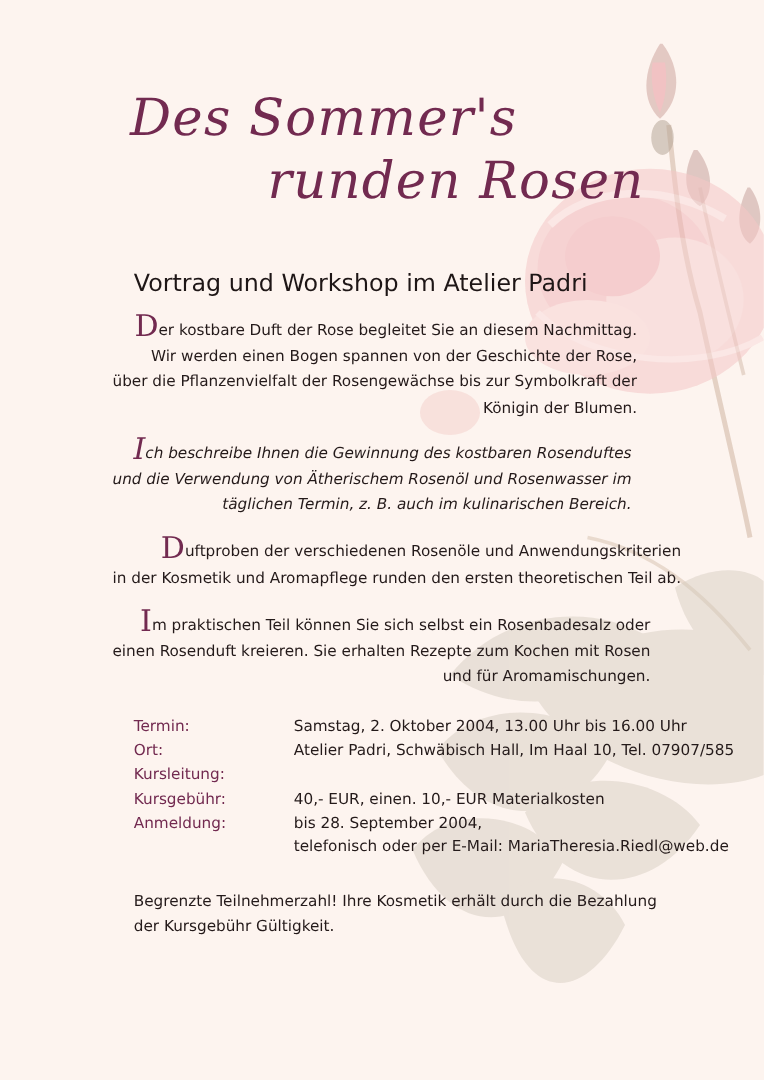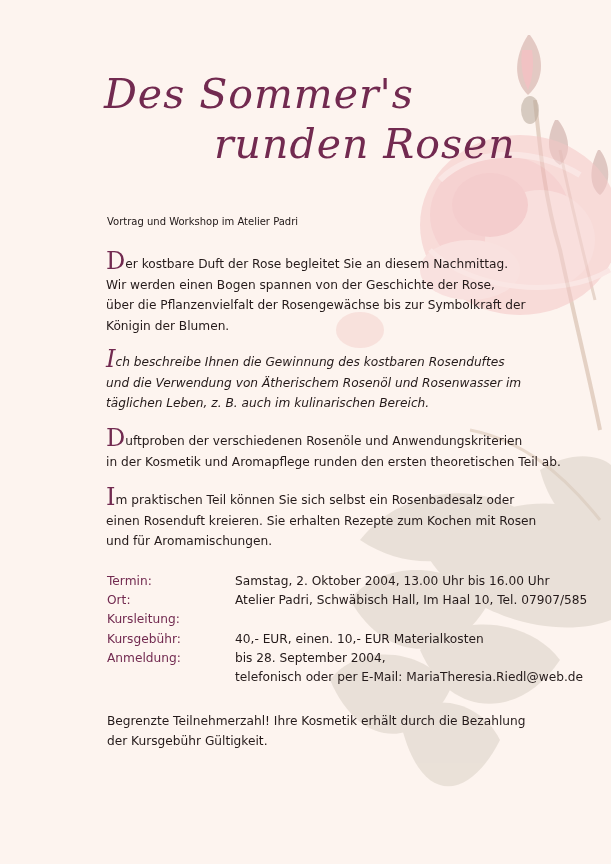--- a/index.html
+++ b/index.html
@@ -12,25 +12,26 @@
   }
   .bg-art { position:absolute; left:0; top:0; width:611px; height:864px; z-index:0; }
   .content { position:absolute; left:0; top:0; width:611px; height:864px; z-index:1; }
   .title {
     position:absolute; font-family:"DejaVu Serif", serif; font-style:italic;
     color:#722a50; font-size:41px; letter-spacing:1px; white-space:nowrap;
   }
   .title.l1 { left:104px; top:70px; }
   .title.l2 { left:214px; top:120px; }
   .subtitle {
-    position:absolute; left:107px; top:216px; font-size:10px; color:#1e1616; white-space:nowrap;
+    position:absolute; left:107px; top:216px; font-size:19px; color:#1e1616; white-space:nowrap;
   }
   .para {
-    position:absolute; left:106px; font-size:12.2px; line-height:20.5px; color:#241a1a;
+    position:absolute; left:90px; font-size:12.2px; line-height:20.5px; color:#241a1a;
     white-space:nowrap;
+    text-align:right;
   }
   .para .line { display:block; }
   .drop {
     font-family:"DejaVu Serif", serif; color:#722a50; font-size:24px; line-height:0;
     vertical-align:-1px;
   }
   .info { position:absolute; left:107px; top:572px; font-size:12.2px; line-height:19.2px; }
   .info .row { display:flex; white-space:nowrap;gap:29px; }
   .info .lbl { width:99px; color:#722a50; }
   .info .val { color:#241a1a; }
@@ -85,21 +86,21 @@
   <div class="para" style="top:254px;">
     <span class="line"><span class="drop">D</span><span>er kostbare Duft der Rose begleitet Sie an diesem Nachmittag.</span></span>
     <span class="line">Wir werden einen Bogen spannen von der Geschichte der Rose,</span>
     <span class="line">über die Pflanzenvielfalt der Rosengewächse bis zur Symbolkraft der</span>
     <span class="line">Königin der Blumen.</span>
   </div>
 
   <div class="para" style="top:352px;font-style:italic;">
     <span class="line"><span class="drop">I</span><span>ch beschreibe Ihnen die Gewinnung des kostbaren Rosenduftes</span></span>
     <span class="line">und die Verwendung von Ätherischem Rosenöl und Rosenwasser im</span>
-    <span class="line">täglichen Leben, z. B. auch im kulinarischen Bereich.</span>
+    <span class="line">täglichen Termin, z. B. auch im kulinarischen Bereich.</span>
   </div>
 
   <div class="para" style="top:431px;">
     <span class="line"><span class="drop">D</span><span>uftproben der verschiedenen Rosenöle und Anwendungskriterien</span></span>
     <span class="line">in der Kosmetik und Aromapflege runden den ersten theoretischen Teil ab.</span>
   </div>
 
   <div class="para" style="top:490px;">
     <span class="line"><span class="drop">I</span><span>m praktischen Teil können Sie sich selbst ein Rosenbadesalz oder</span></span>
     <span class="line">einen Rosenduft kreieren. Sie erhalten Rezepte zum Kochen mit Rosen</span>

